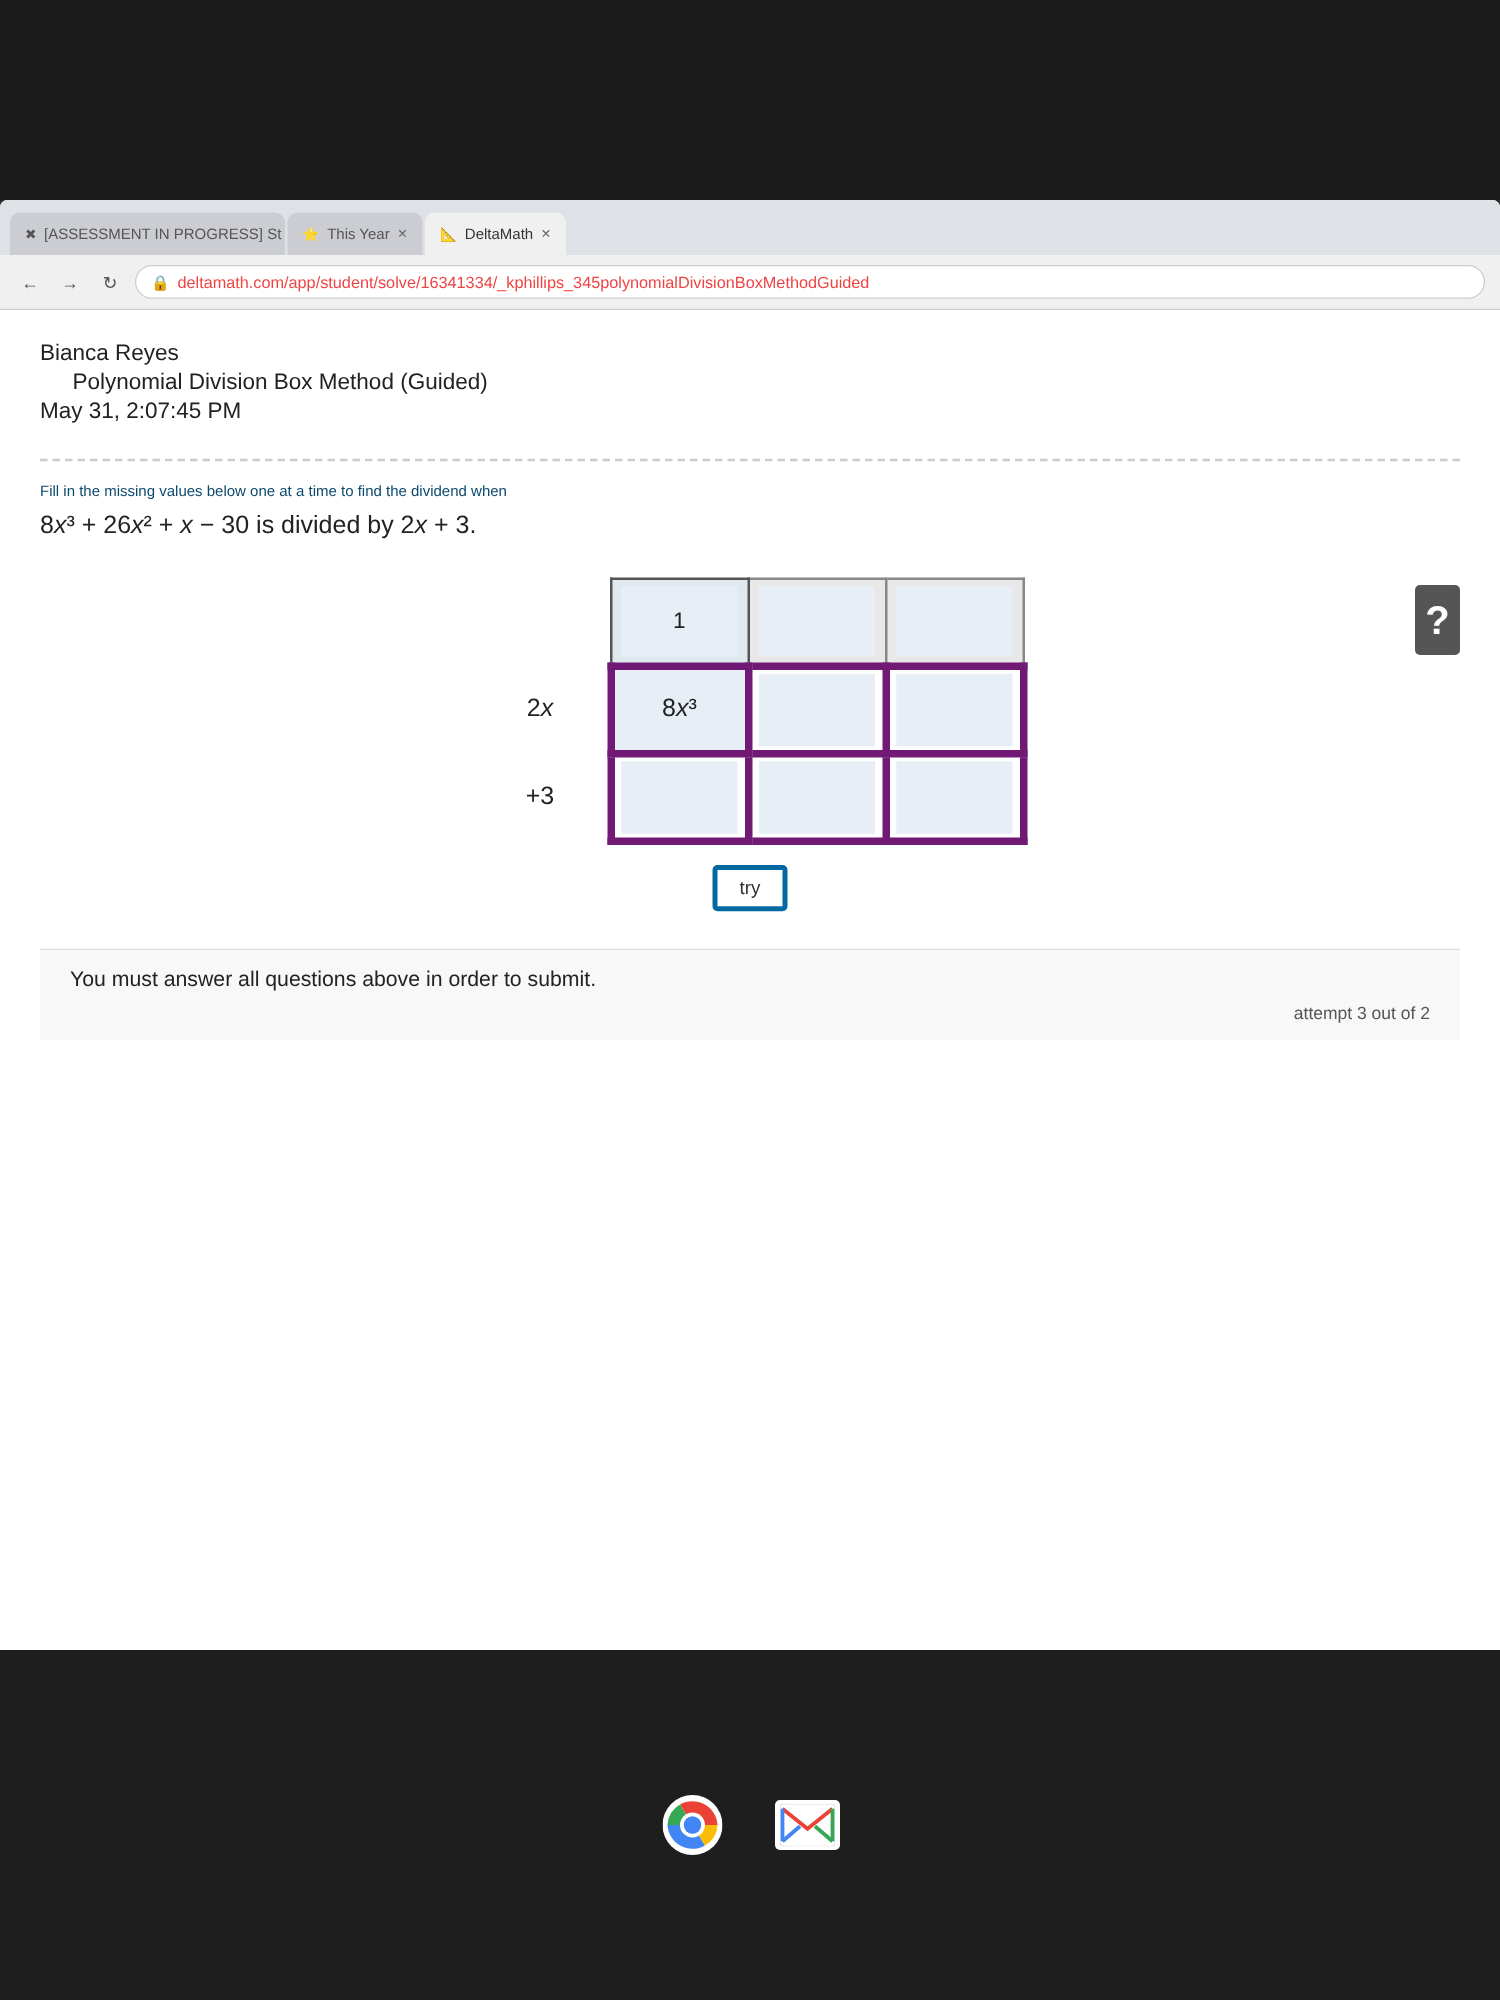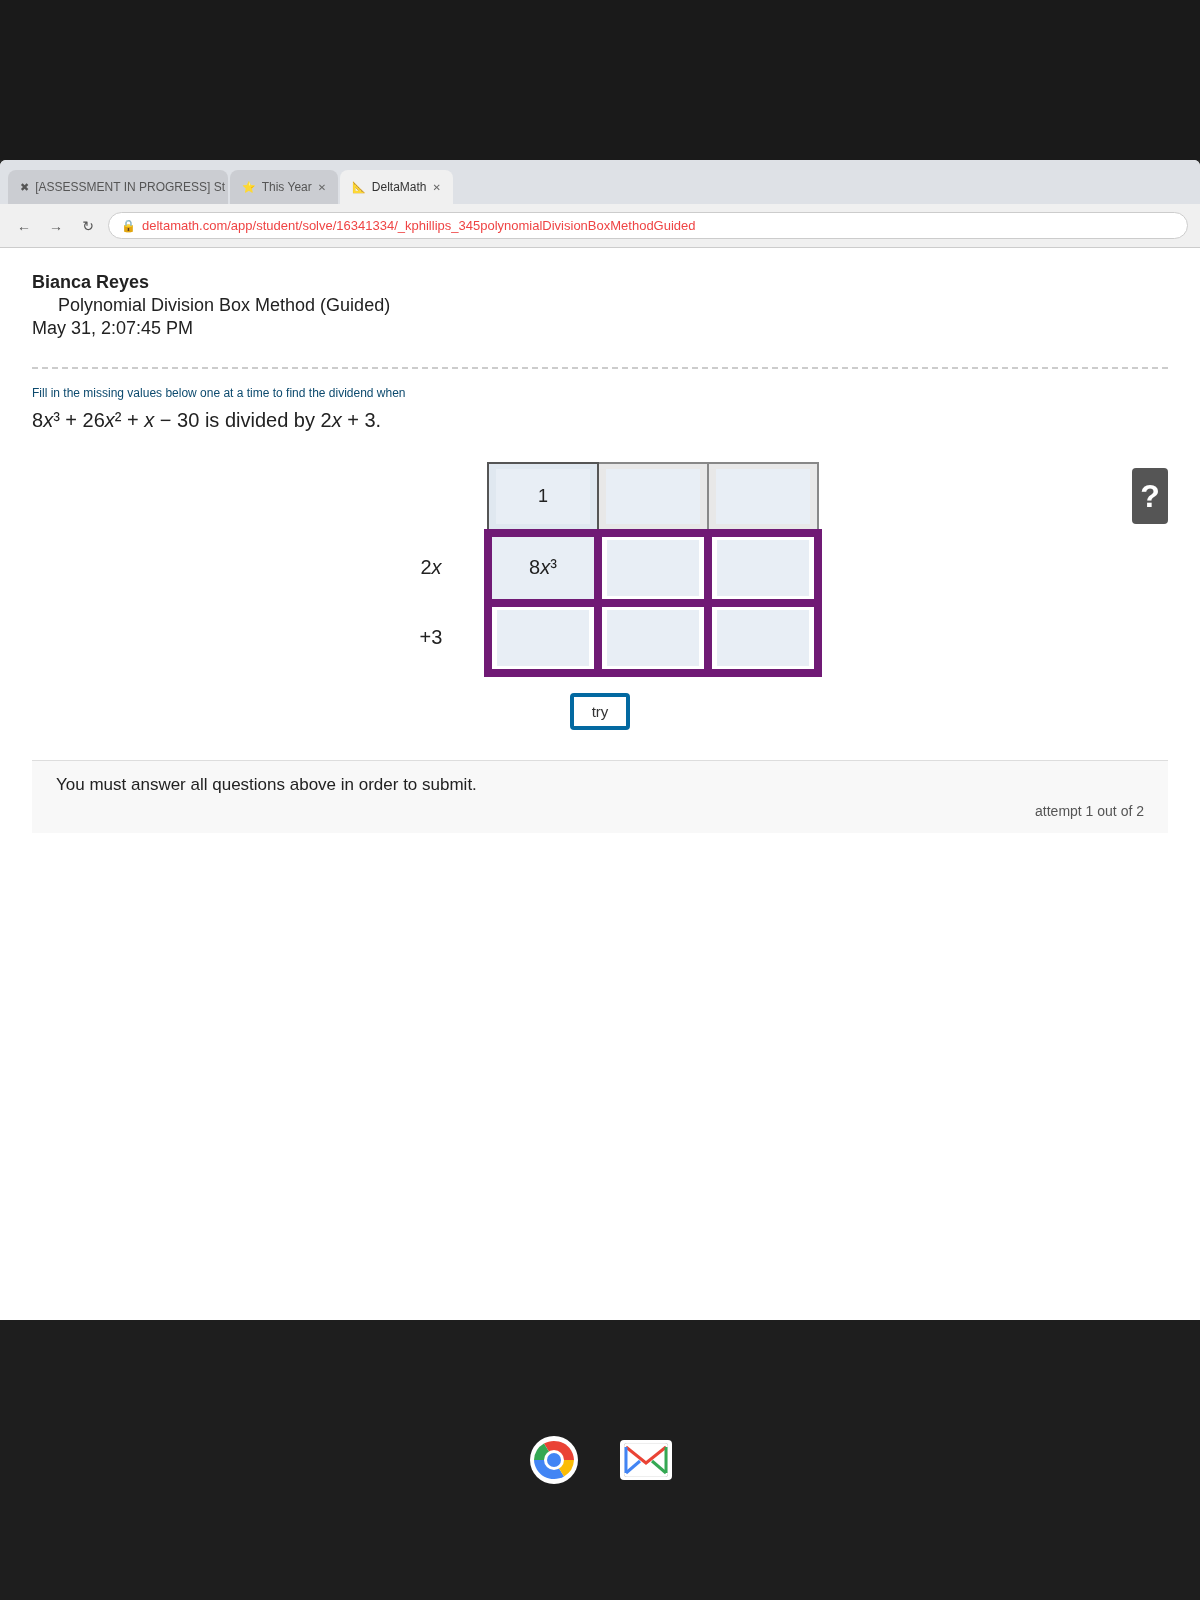--- a/index.html
+++ b/index.html
@@ -124,21 +124,21 @@
       padding: 24px 32px;
       overflow-y: auto;
     }
 
     .page-header {
       margin-bottom: 8px;
     }
 
     .student-name {
       font-size: 18px;
-      font-weight: bold;
+      font-weight: normal;
       color: #222;
       margin-bottom: 2px;
     }
 
     .assignment-title {
       font-size: 18px;
       font-weight: normal;
       color: #222;
       margin-bottom: 2px;
       margin-left: 26px;
@@ -196,21 +196,21 @@
       align-items: center;
       margin: 20px 0 30px 0;
     }
 
     .box-table {
       border-collapse: collapse;
       margin: 0 auto;
     }
 
     .box-table td {
-      border: 8px solid #701a75;
+      border: 6px solid #701a75;
       width: 110px;
       height: 70px;
       text-align: center;
       vertical-align: middle;
       font-size: 20px;
       color: #222;
       background: white;
     }
 
     .box-table td.header-input {
@@ -433,21 +433,21 @@
       </tbody>
         </table>
 
       <div class="try-btn-row">
         <button class="try-btn">try</button>
       </div>
     </div>
 
     <div class="bottom-info">
       <div class="must-answer-text">You must answer all questions above in order to submit.</div>
-      <div class="attempt-text">attempt 1 out of 2</div>
+      <div class="attempt-text">attempt 3 out of 2</div>
     </div>
 
   </div>
 </div>
 
 <div class="bottom-bezel">
 
   <div class="chrome-icon">
     <svg class="chrome-svg" viewBox="0 0 48 48">
       <circle cx="24" cy="24" r="24" fill="#fff"></circle>

